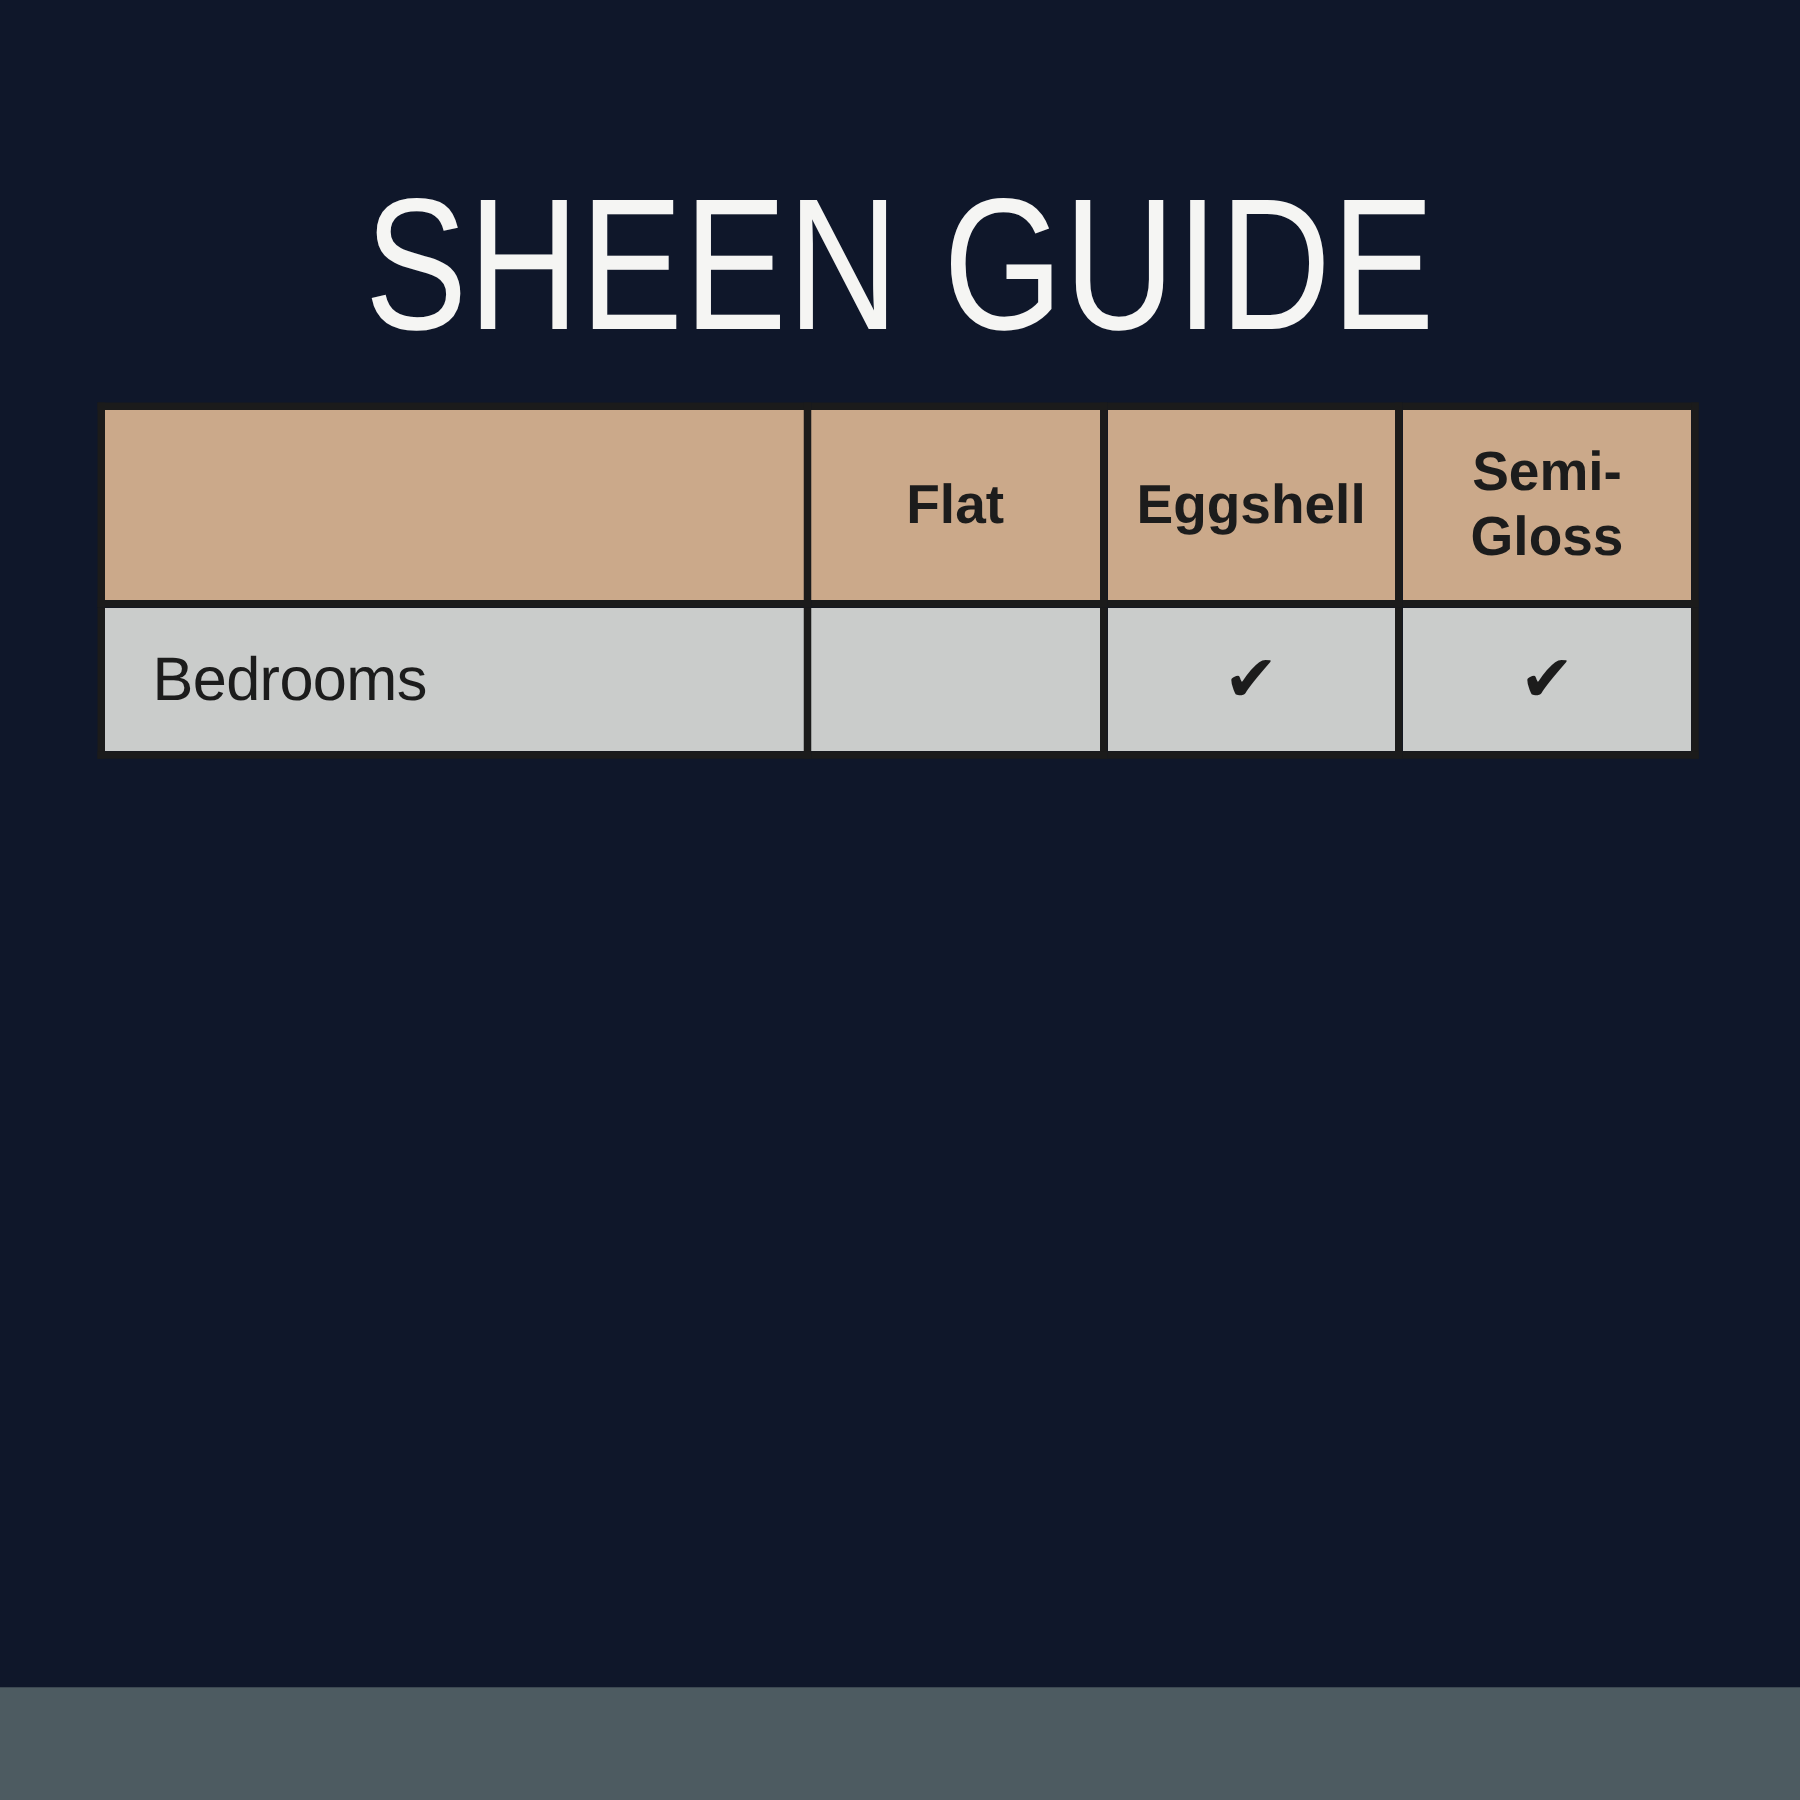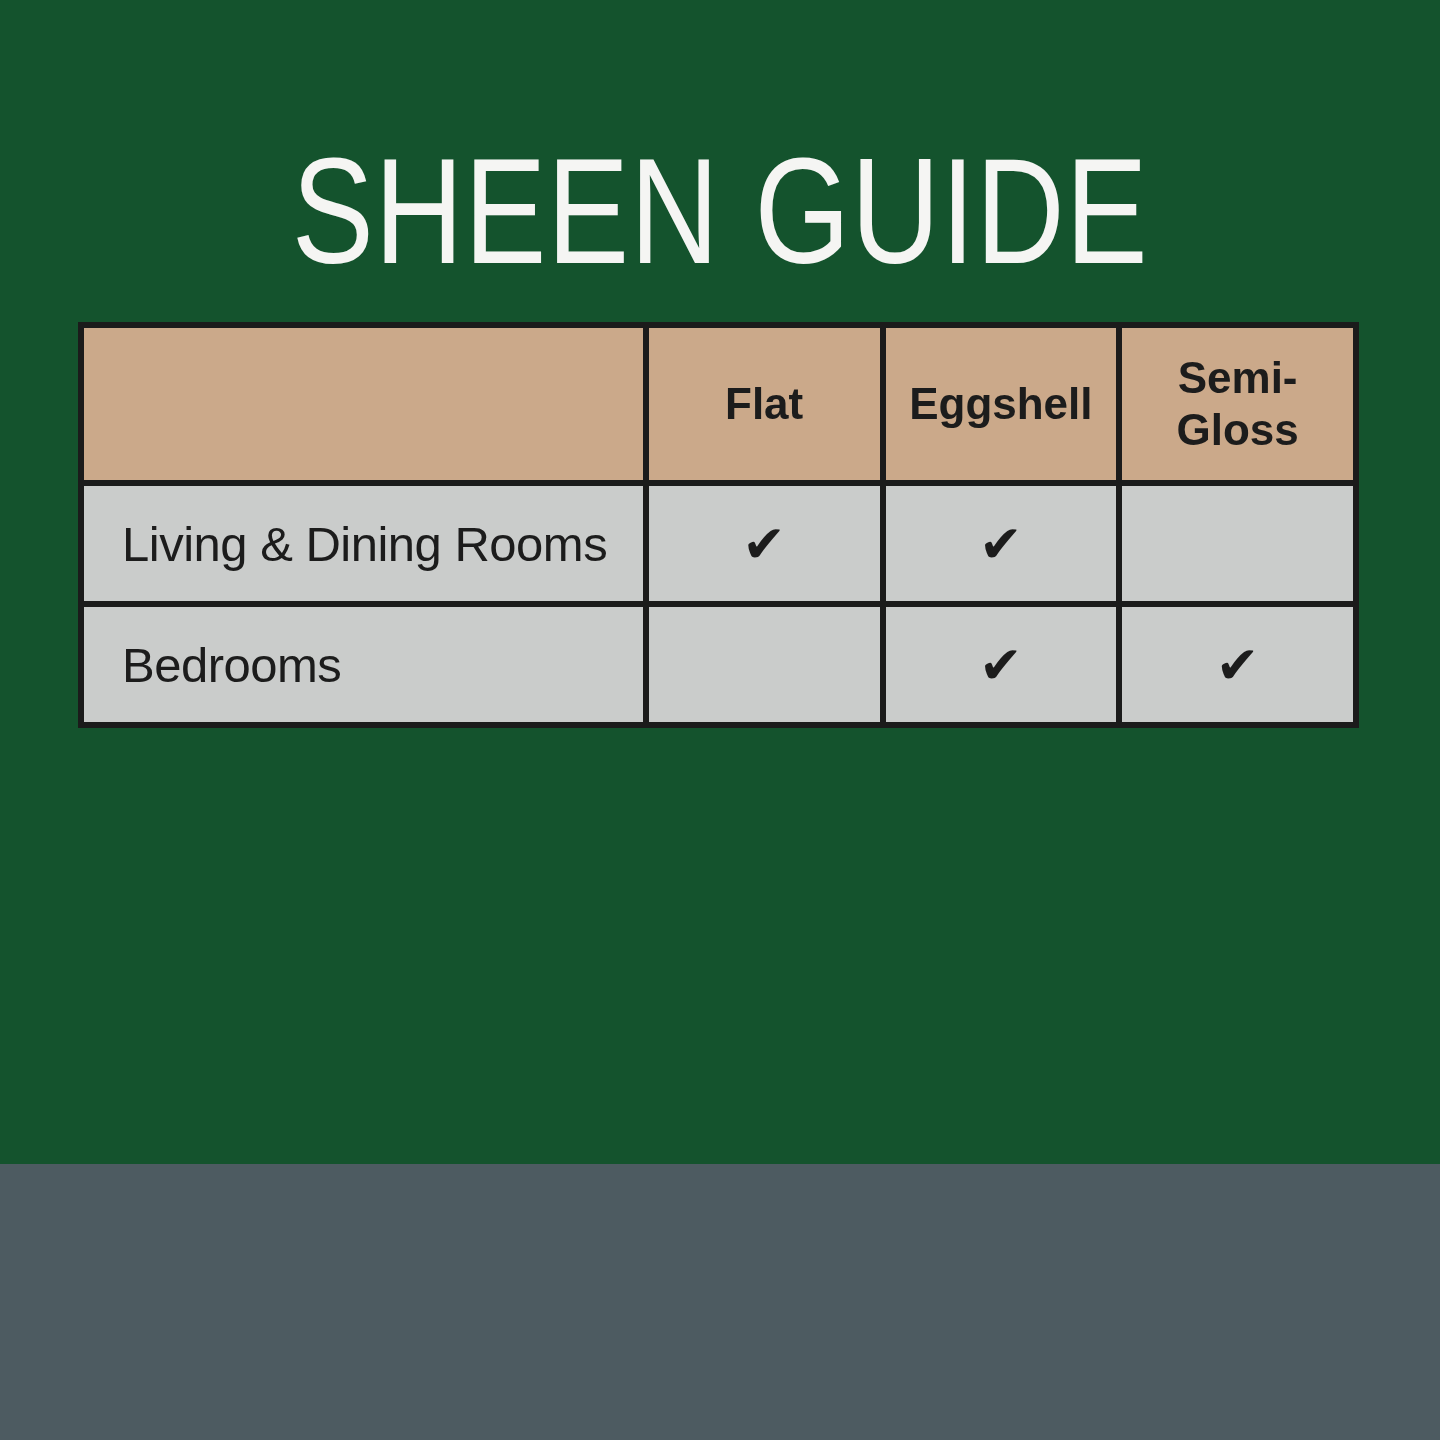--- a/index.html
+++ b/index.html
@@ -3,22 +3,22 @@
 <meta charset="utf-8">
 <style>
   html, body {
     margin: 0;
     padding: 0;
     background: #4d5b61;
   }
   .canvas {
     position: relative;
     width: 1440px;
-    height: 1164px;
-    background: #14532d;
+    height: 1350px;
+    background: #0f172a;
     overflow: hidden;
     font-family: "Liberation Sans", sans-serif;
   }
   .title {
     position: absolute;
     top: 136px;
     left: 0;
     width: 100%;
     text-align: center;
     font-size: 150px;
@@ -90,26 +90,20 @@
     <thead>
       <tr class="head-row">
         <th class="hdr"></th>
         <th class="hdr">Flat</th>
         <th class="hdr">Eggshell</th>
         <th class="hdr">Semi-Gloss</th>
       </tr>
     </thead>
     <tbody>
       <tr class="body-row">
-        <td class="room">Living &amp; Dining Rooms</td>
-        <td class="check">✔</td>
-        <td class="check">✔</td>
-        <td class="check"></td>
-      </tr>
-      <tr class="body-row">
         <td class="room">Bedrooms</td>
         <td class="check"></td>
         <td class="check">✔</td>
         <td class="check">✔</td>
       </tr>
     </tbody>
   </table>
 
 </div>
 

